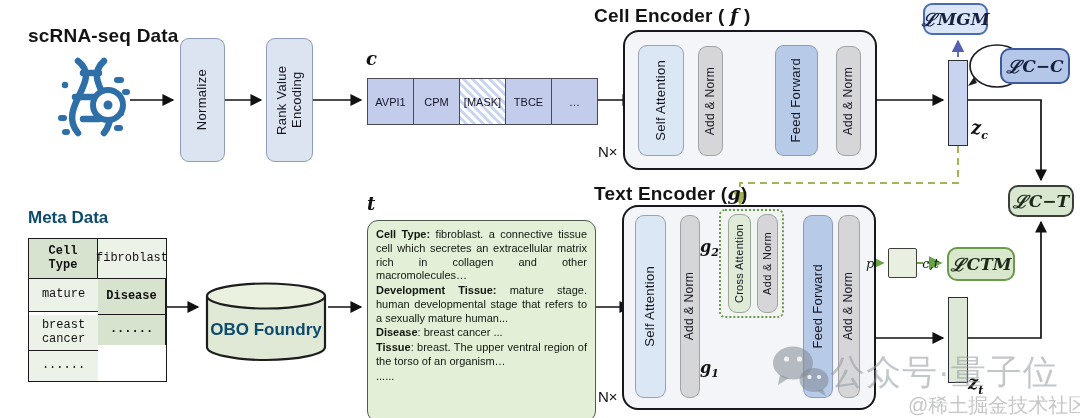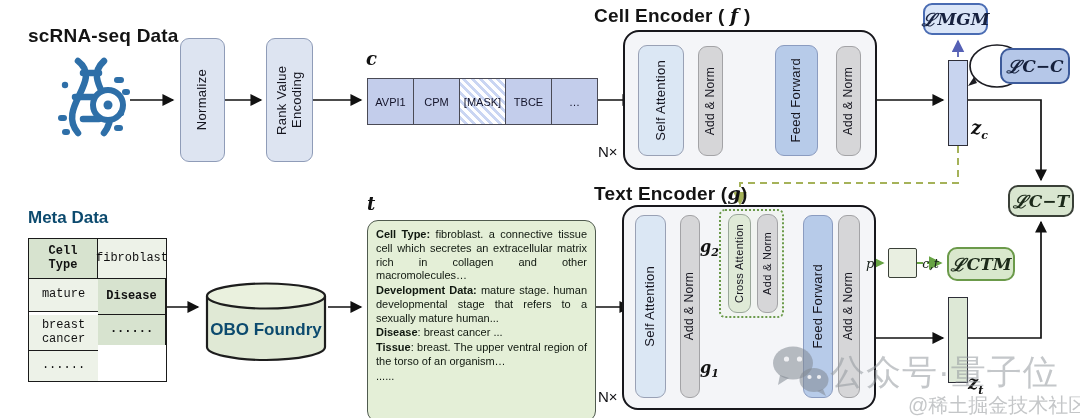--- a/index.html
+++ b/index.html
@@ -204,21 +204,21 @@
 
   <svg class="abs" style="left:203px;top:281px;z-index:2;" width="126" height="84" viewBox="0 0 126 84">
     <path d="M4,15 v51 a59,13 0 0 0 118,0 v-51" fill="#e0e9d5" stroke="#1d1d1d" stroke-width="2.2"></path>
     <ellipse cx="63" cy="15" rx="59" ry="12.5" fill="#eaf1de" stroke="#1d1d1d" stroke-width="2.2"></ellipse>
   </svg>
   <div class="abs subtitle" style="left:203px;top:320px;width:126px;text-align:center;z-index:3;">OBO Foundry</div>
 
   <div class="abs mathlbl" style="left:367px;top:193px;z-index:2;">t</div>
   <div class="abs tbox" style="left:367px;top:220px;width:229px;height:202px;z-index:2;">
     <p><b>Cell Type:</b><span> fibroblast. a connective tissue cell which secretes an extracellular matrix rich in collagen and other macromolecules…</span></p>
-    <p><b>Development Data:</b><span> mature stage. human developmental stage that refers to a sexually mature human...</span></p>
+    <p><b>Development Tissue:</b><span> mature stage. human developmental stage that refers to a sexually mature human...</span></p>
     <p><b>Disease</b><span>: breast cancer ...</span></p>
     <p><b>Tissue</b><span>: breast. The upper ventral region of the torso of an organism…</span></p>
     <p><span>......</span></p>
   </div>
 
   <div class="abs title" style="left:594px;top:182px;z-index:2;">
     <span>Text Encoder (</span><span class="mathlbl" style="font-size:19px;">g</span><span>)</span>
   </div>
   <div class="abs enc" style="left:622px;top:205px;width:254px;height:205px;z-index:2;"></div>
   <div class="abs bar blue1" style="left:635px;top:215px;width:31px;height:183px;z-index:3;">

